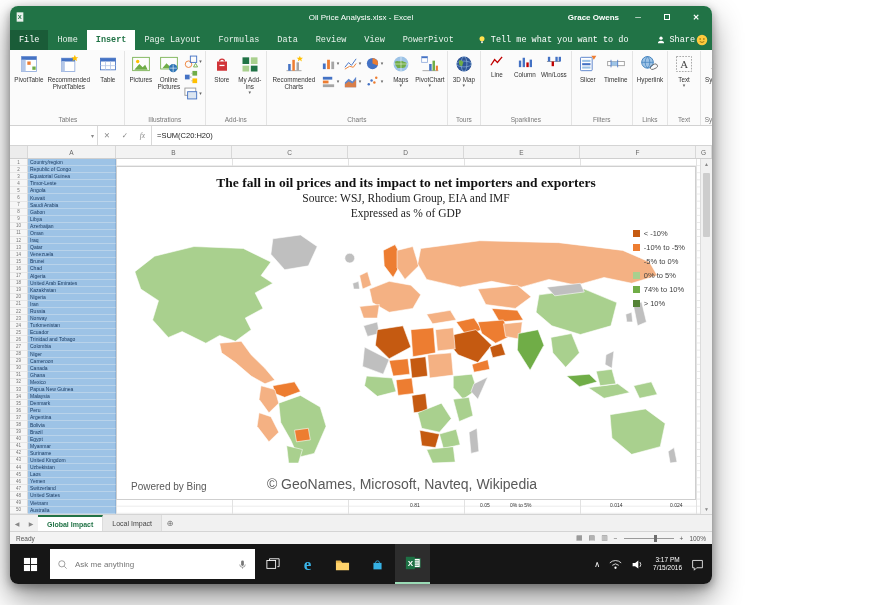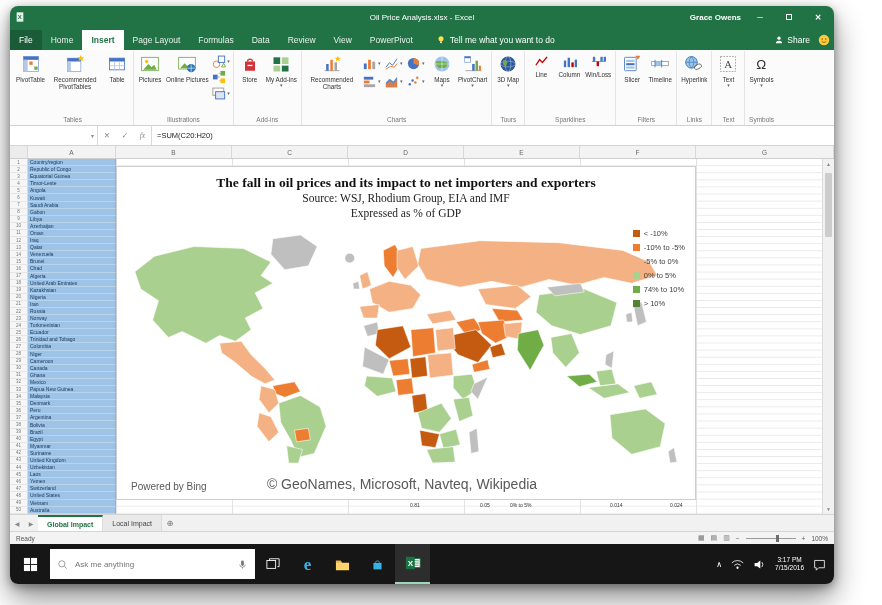--- a/index.html
+++ b/index.html
@@ -1,38 +1,38 @@
 <!DOCTYPE html>
 <html><head>
 <meta charset="utf-8">
 <style>
   html,body{margin:0;padding:0;background:#fff;}
   *{box-sizing:border-box;}
   .stage{position:relative;width:882px;height:605px;background:#fff;overflow:hidden;
          font-family:"Liberation Sans",sans-serif;}
-  .desktop{position:absolute;left:10px;top:6px;width:824px;height:578px;border-radius:8px;
+  .desktop{position:absolute;left:10px;top:6px;width:702px;height:578px;border-radius:8px;
            overflow:hidden;background:#fff;display:flex;flex-direction:column;
            box-shadow:0 14px 30px rgba(0,0,0,.45),0 3px 10px rgba(0,0,0,.35);}
 
   
   .titlebar{height:22px;background:#217346;display:flex;align-items:center;color:#fff;
             font-size:8px;position:relative;flex:0 0 auto;padding:0 6px;}
   .titlebar .title{position:absolute;left:50%;transform:translateX(-50%);white-space:nowrap;}
   .tb-right{margin-left:auto;display:flex;align-items:center;gap:9px;font-weight:bold;}
   .winbtn{width:20px;text-align:center;font-size:8px;cursor:default;}
   .restore-box{display:inline-block;width:6px;height:6px;border:1px solid #fff;}
 
   
   .tabrow{height:22px;background:#217346;display:flex;align-items:flex-end;flex:0 0 auto;
-          color:#e9f2ec;font-size:8.5px;padding:0 4px 0 0;}
+          color:#e9f2ec;font-size:8.5px;padding:0 4px 0 0;font-family:Liberation Mono, monospace;}
   .tab{padding:0 9px;line-height:20px;white-space:nowrap;}
   .tab.file{background:#1a5c38;color:#fff;}
   .tab.active{background:#fff;color:#217346;font-weight:bold;}
   .tellme{display:flex;align-items:center;gap:4px;margin-left:14px;line-height:20px;color:#fff;white-space:nowrap;}
-  .tr-right{margin-left:auto;display:flex;align-items:center;gap:8px;line-height:20px;}
+  .tr-right{margin-left:auto;display:flex;align-items:center;gap:1px;line-height:20px;}
   .share{display:flex;align-items:center;gap:3px;color:#fff;}
 
   
   .ribbon{height:76px;background:#fbfbfb;border-bottom:1px solid #d2d2d2;display:flex;
           flex:0 0 auto;padding:1px 2px 0;overflow:hidden;}
   .rgroup{display:flex;flex-direction:column;padding:1px 2px 0;border-right:1px solid #e4e4e4;}
   .ritems{display:flex;flex:1;align-items:flex-start;}
   .rb{display:flex;flex-direction:column;align-items:center;padding:2px 2px 0;min-width:28px;max-width:56px;}
   .rb svg{flex:0 0 auto;}
   .rl{font-size:6.3px;color:#333;text-align:center;line-height:7px;margin-top:2px;max-width:52px;}

